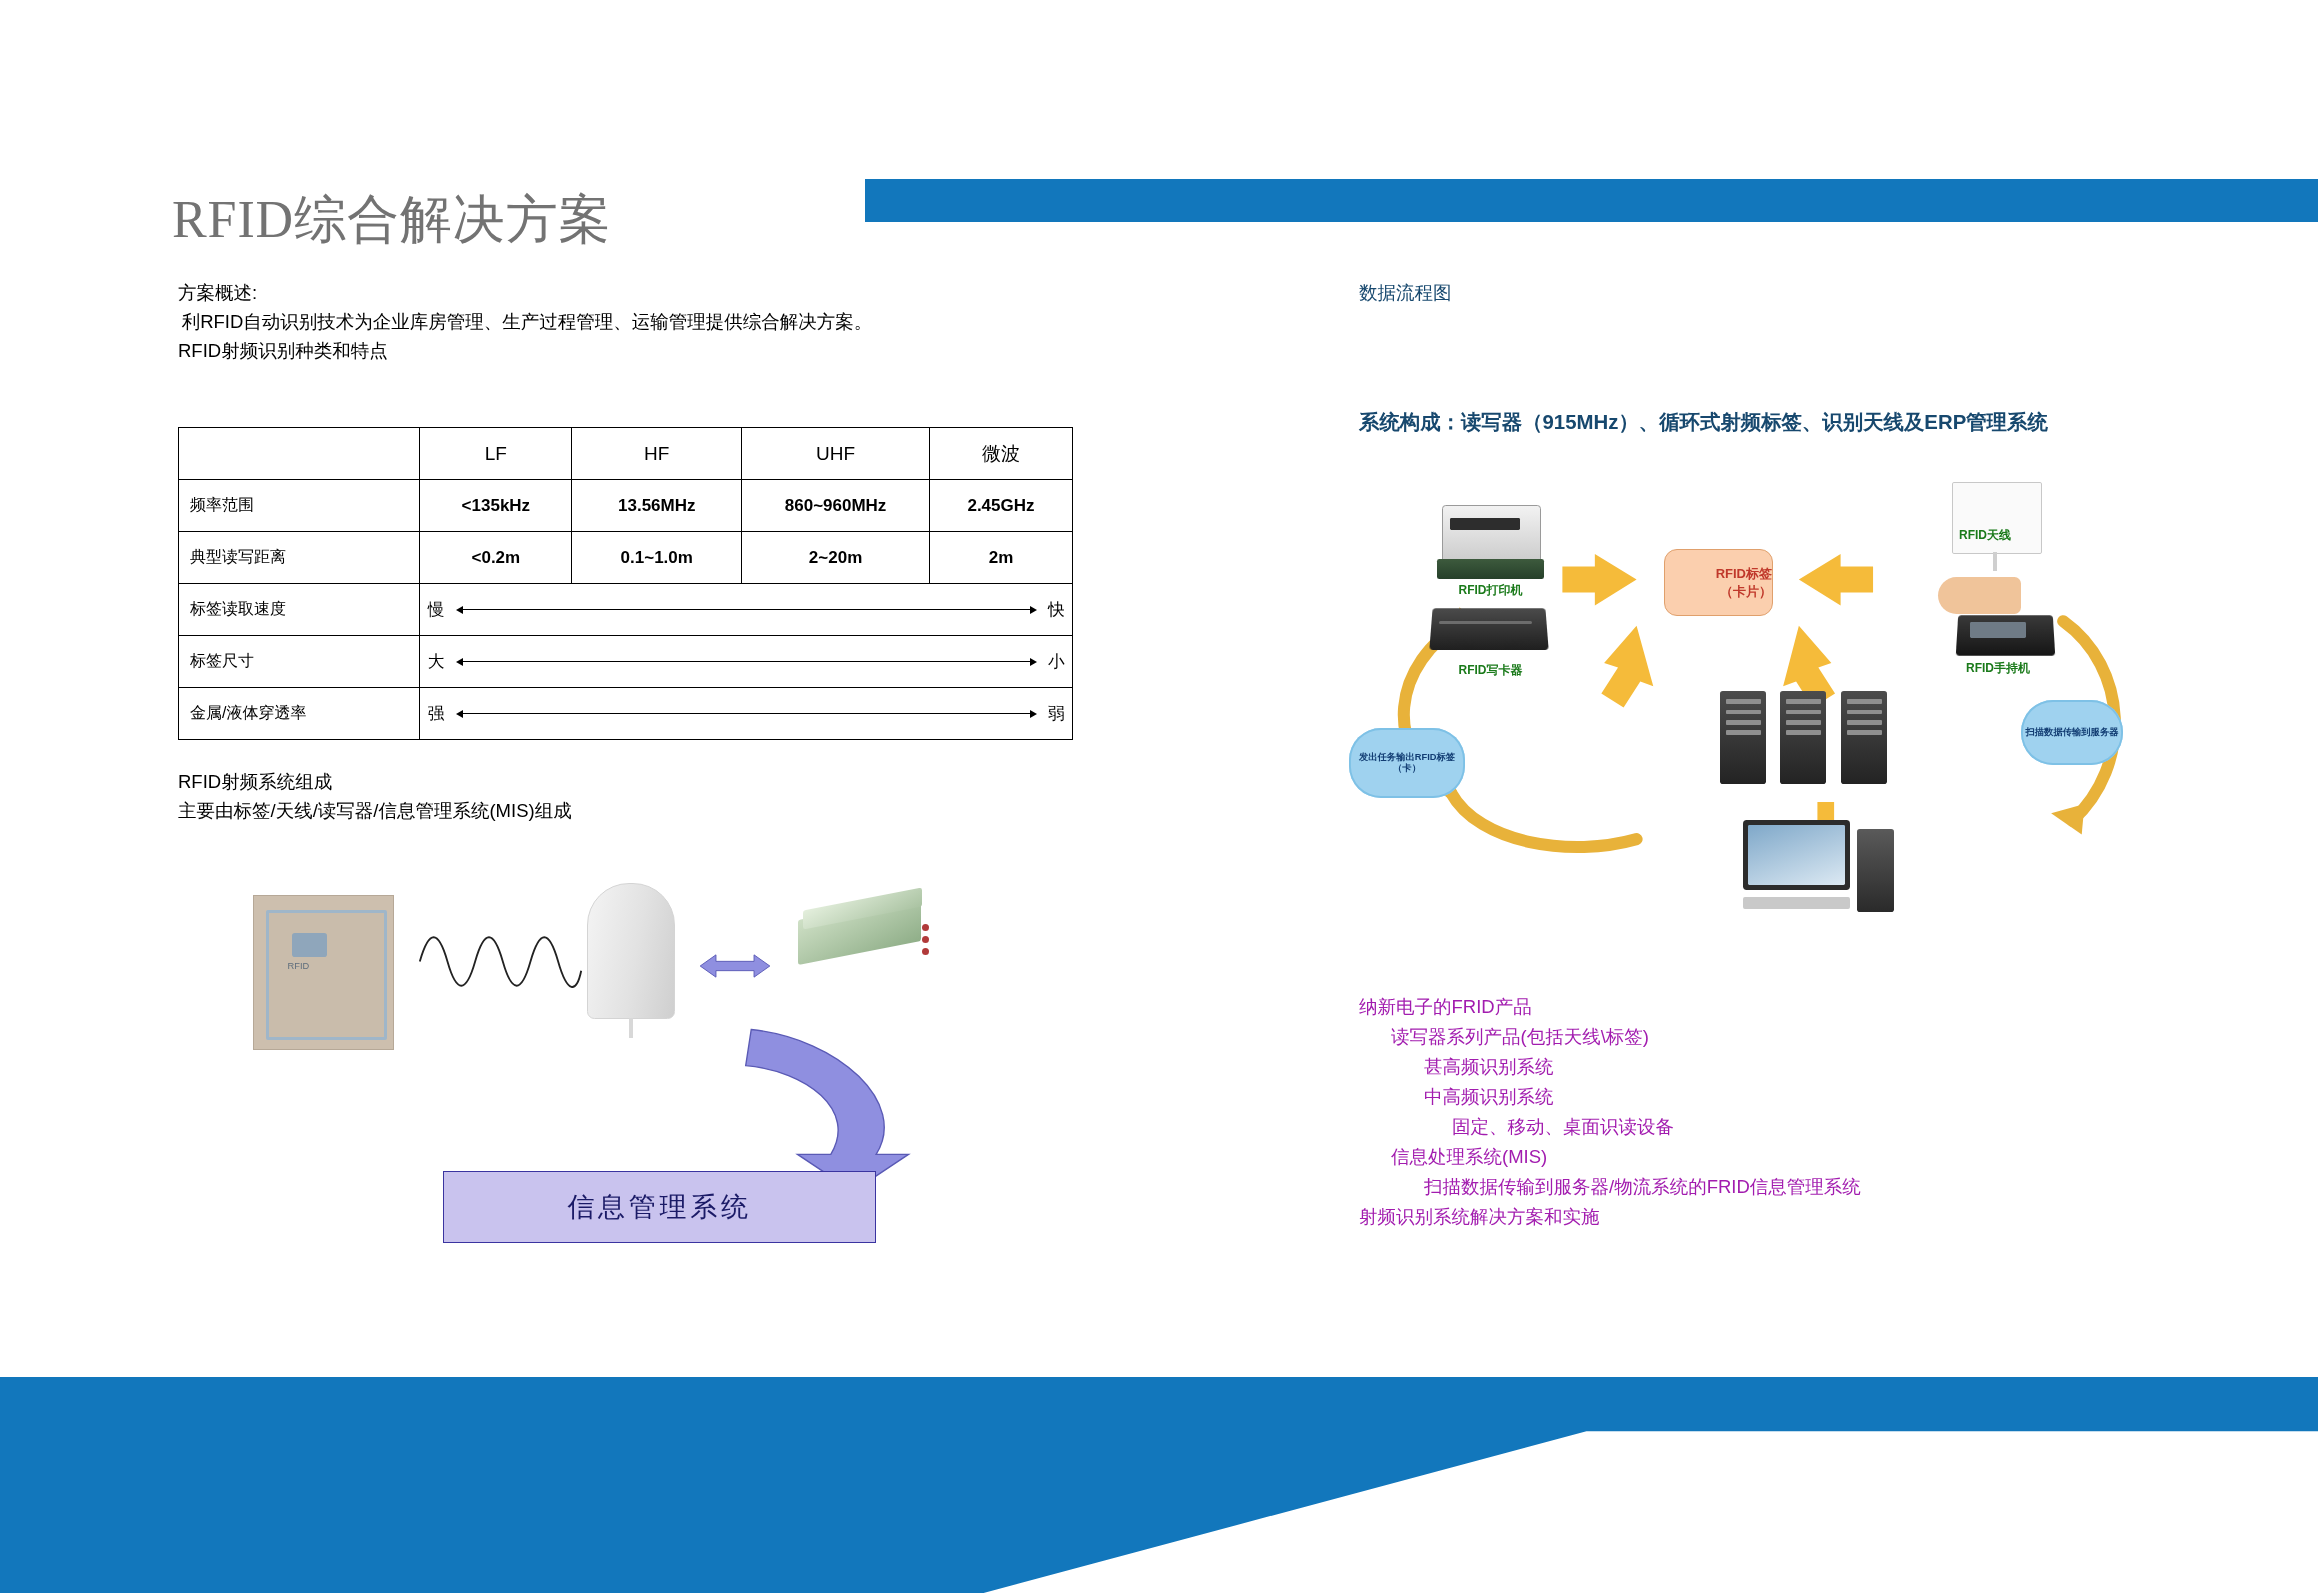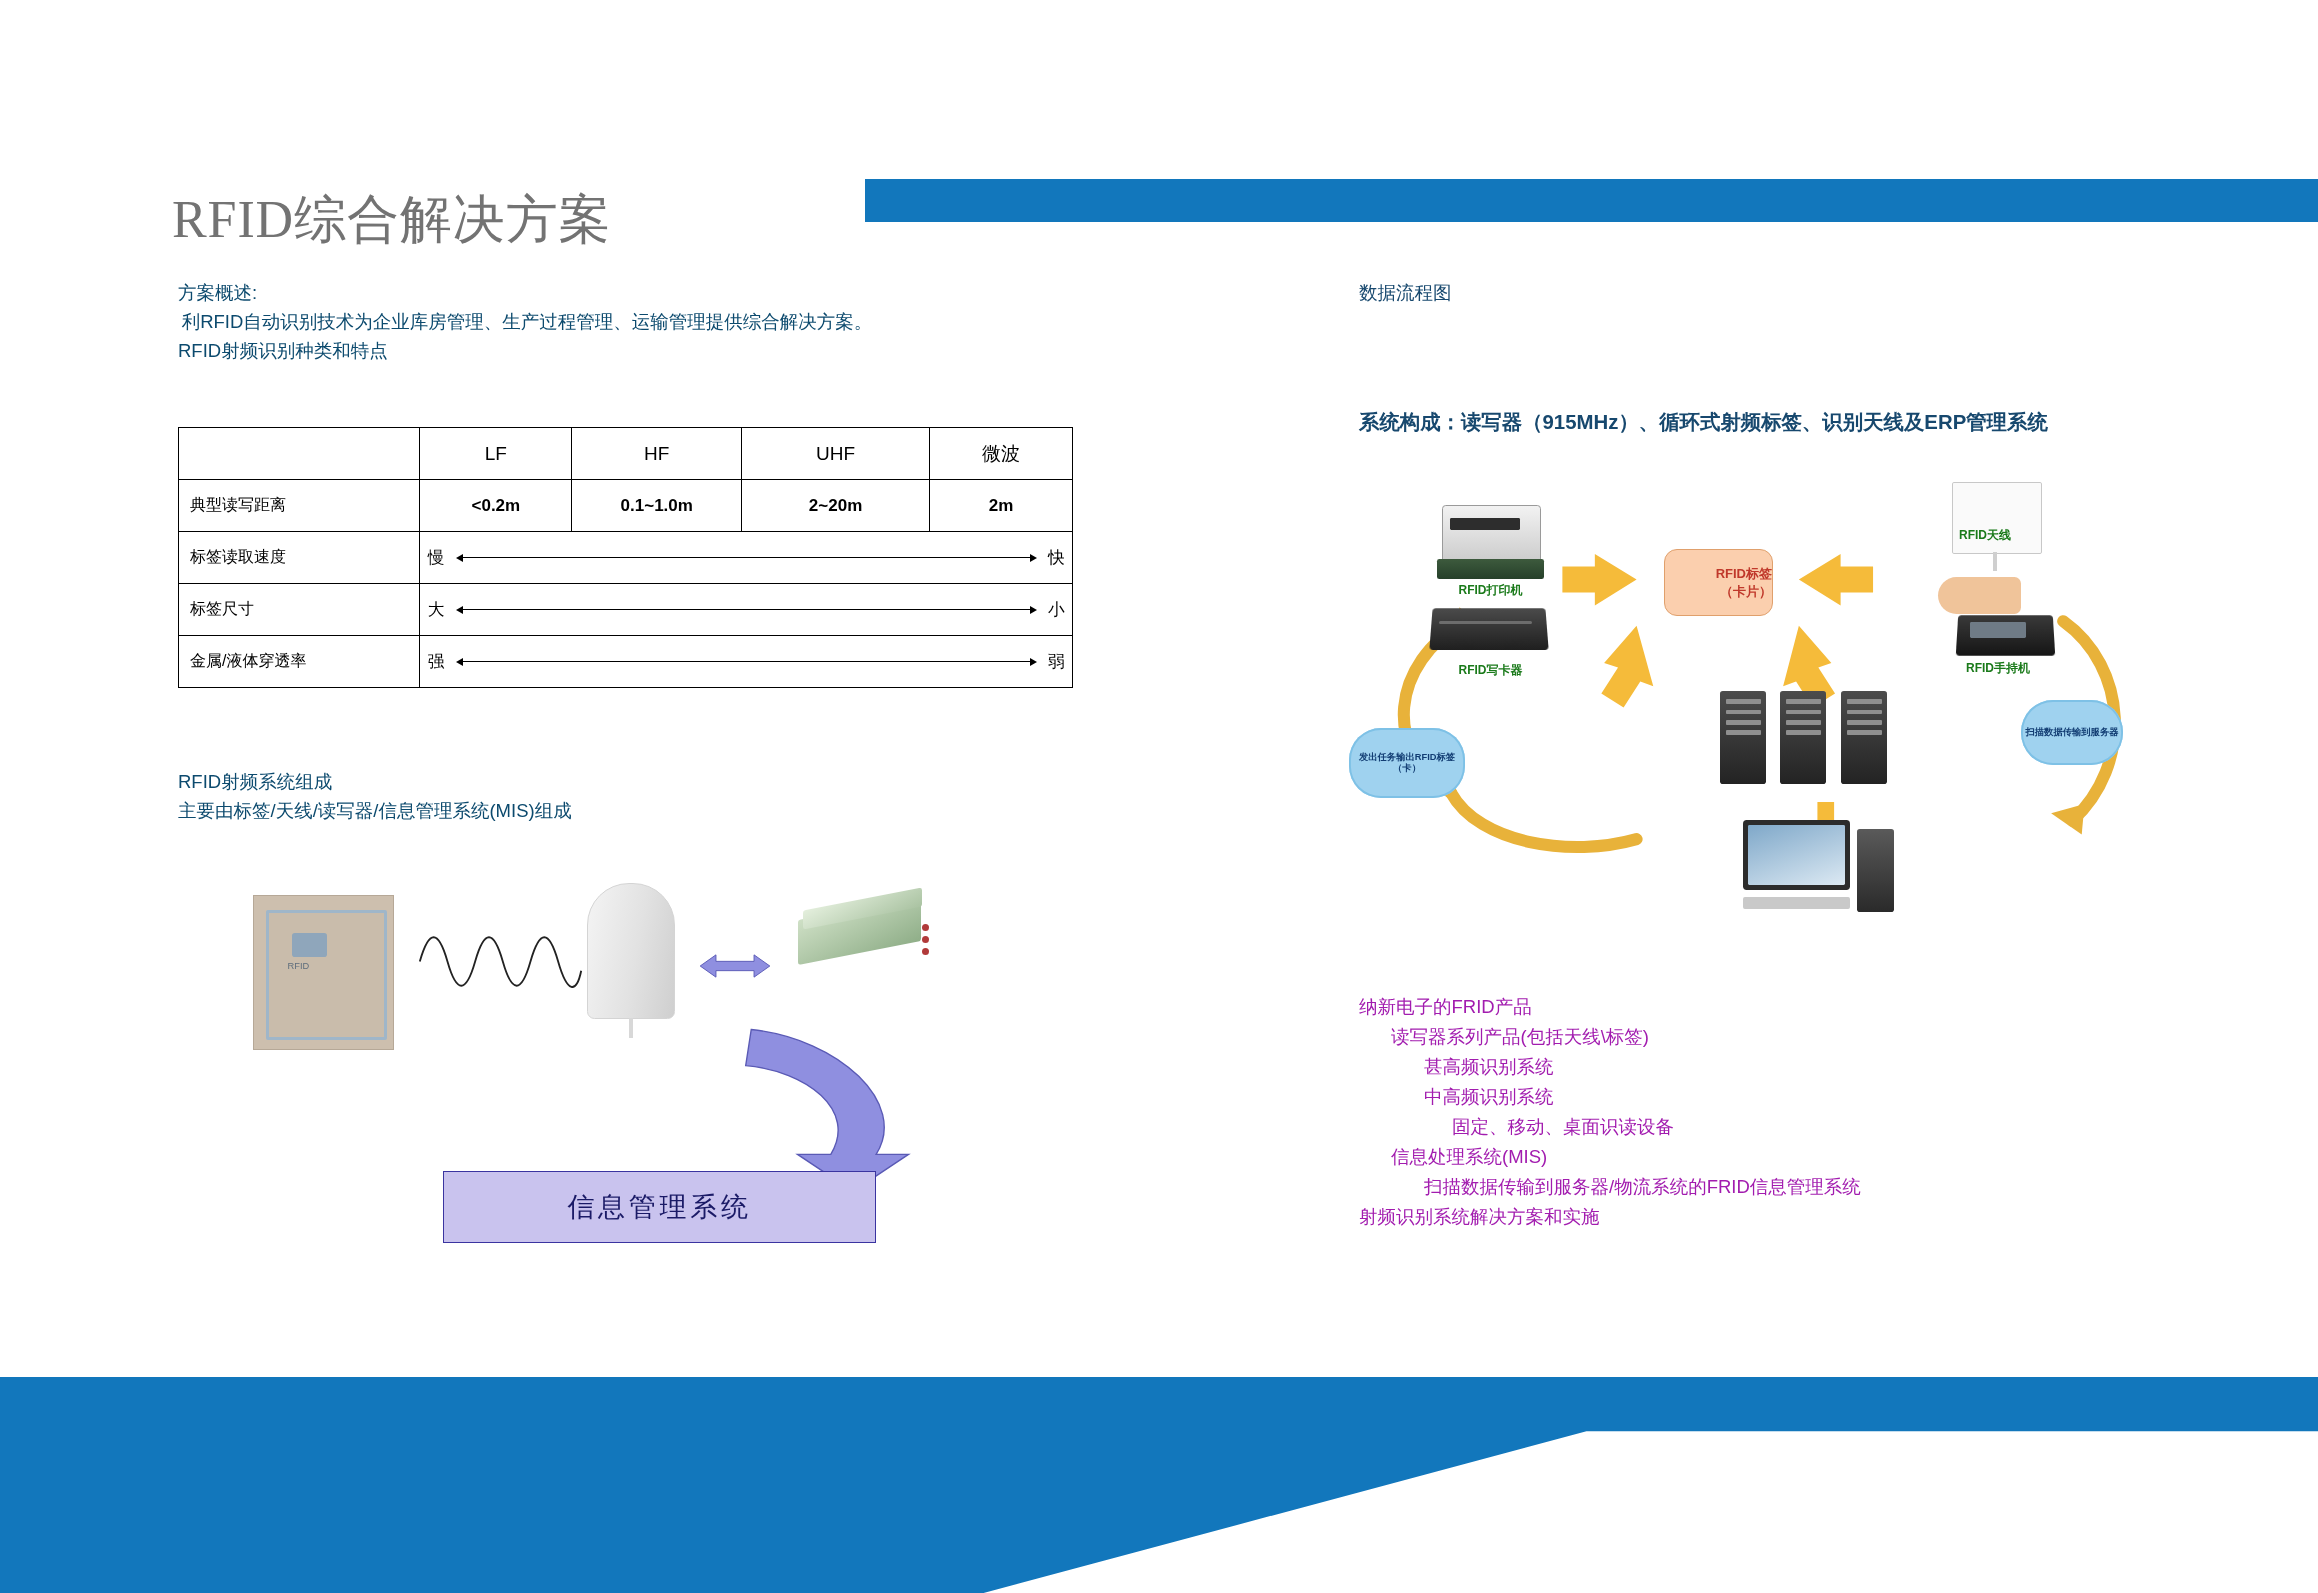--- a/index.html
+++ b/index.html
@@ -59,21 +59,21 @@
     font-family: "Liberation Serif", serif;
     font-size: 52px;
     color: #737373;
     letter-spacing: 0.9px;
     white-space: nowrap;
   }
 
   
   .left-col { position: absolute; left: 178px; top: 278px; width: 951px; }
   .lbl {
-    color: #0c4a6e;
+    color: #000000;
     font-size: 18.5px;
     line-height: 29px;
     white-space: nowrap;
   }
   .lbl.indent { padding-left: 3.7px; }
 
   
   table.spec {
     position: absolute;
     left: 178px;
@@ -398,20 +398,27 @@
       <col style="width:21%">
       <col style="width:16%">
   </colgroup>
   <tbody>
     <tr>
       <td></td>
       <td class="hdr">LF</td>
       <td class="hdr">HF</td>
       <td class="hdr">UHF</td>
       <td class="hdr">微波</td>
+    </tr>
+    <tr>
+      <td class="rowhdr">频率范围</td>
+      <td class="bold">&lt;135kHz</td>
+      <td class="bold">13.56MHz</td>
+      <td class="bold">860~960MHz</td>
+      <td class="bold">2.45GHz</td>
     </tr>
     <tr>
       <td class="rowhdr">典型读写距离</td>
       <td class="bold">&lt;0.2m</td>
       <td class="bold">0.1~1.0m</td>
       <td class="bold">2~20m</td>
       <td class="bold">2m</td>
     </tr>
     <tr>
       <td class="rowhdr">标签读取速度</td>

